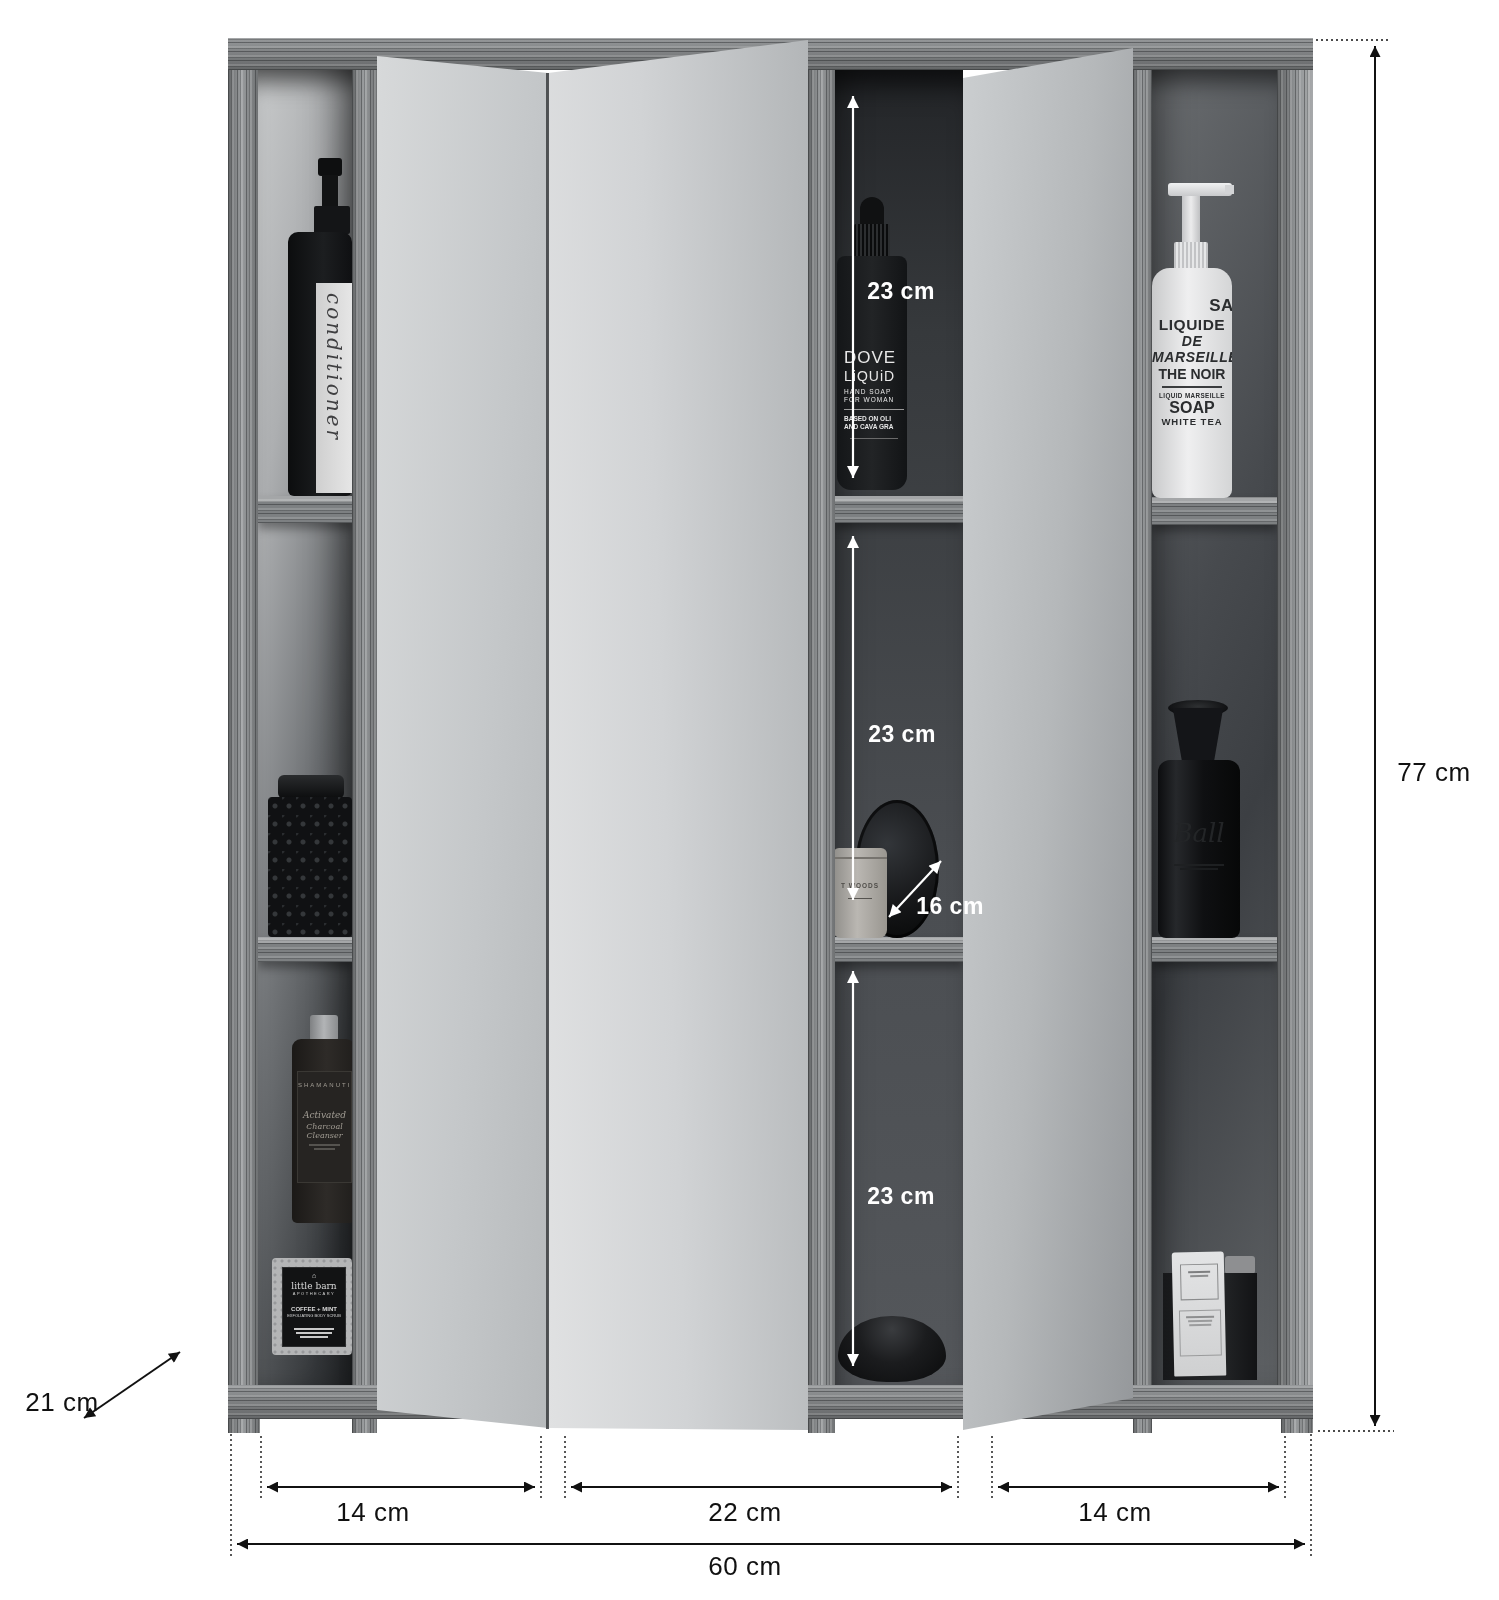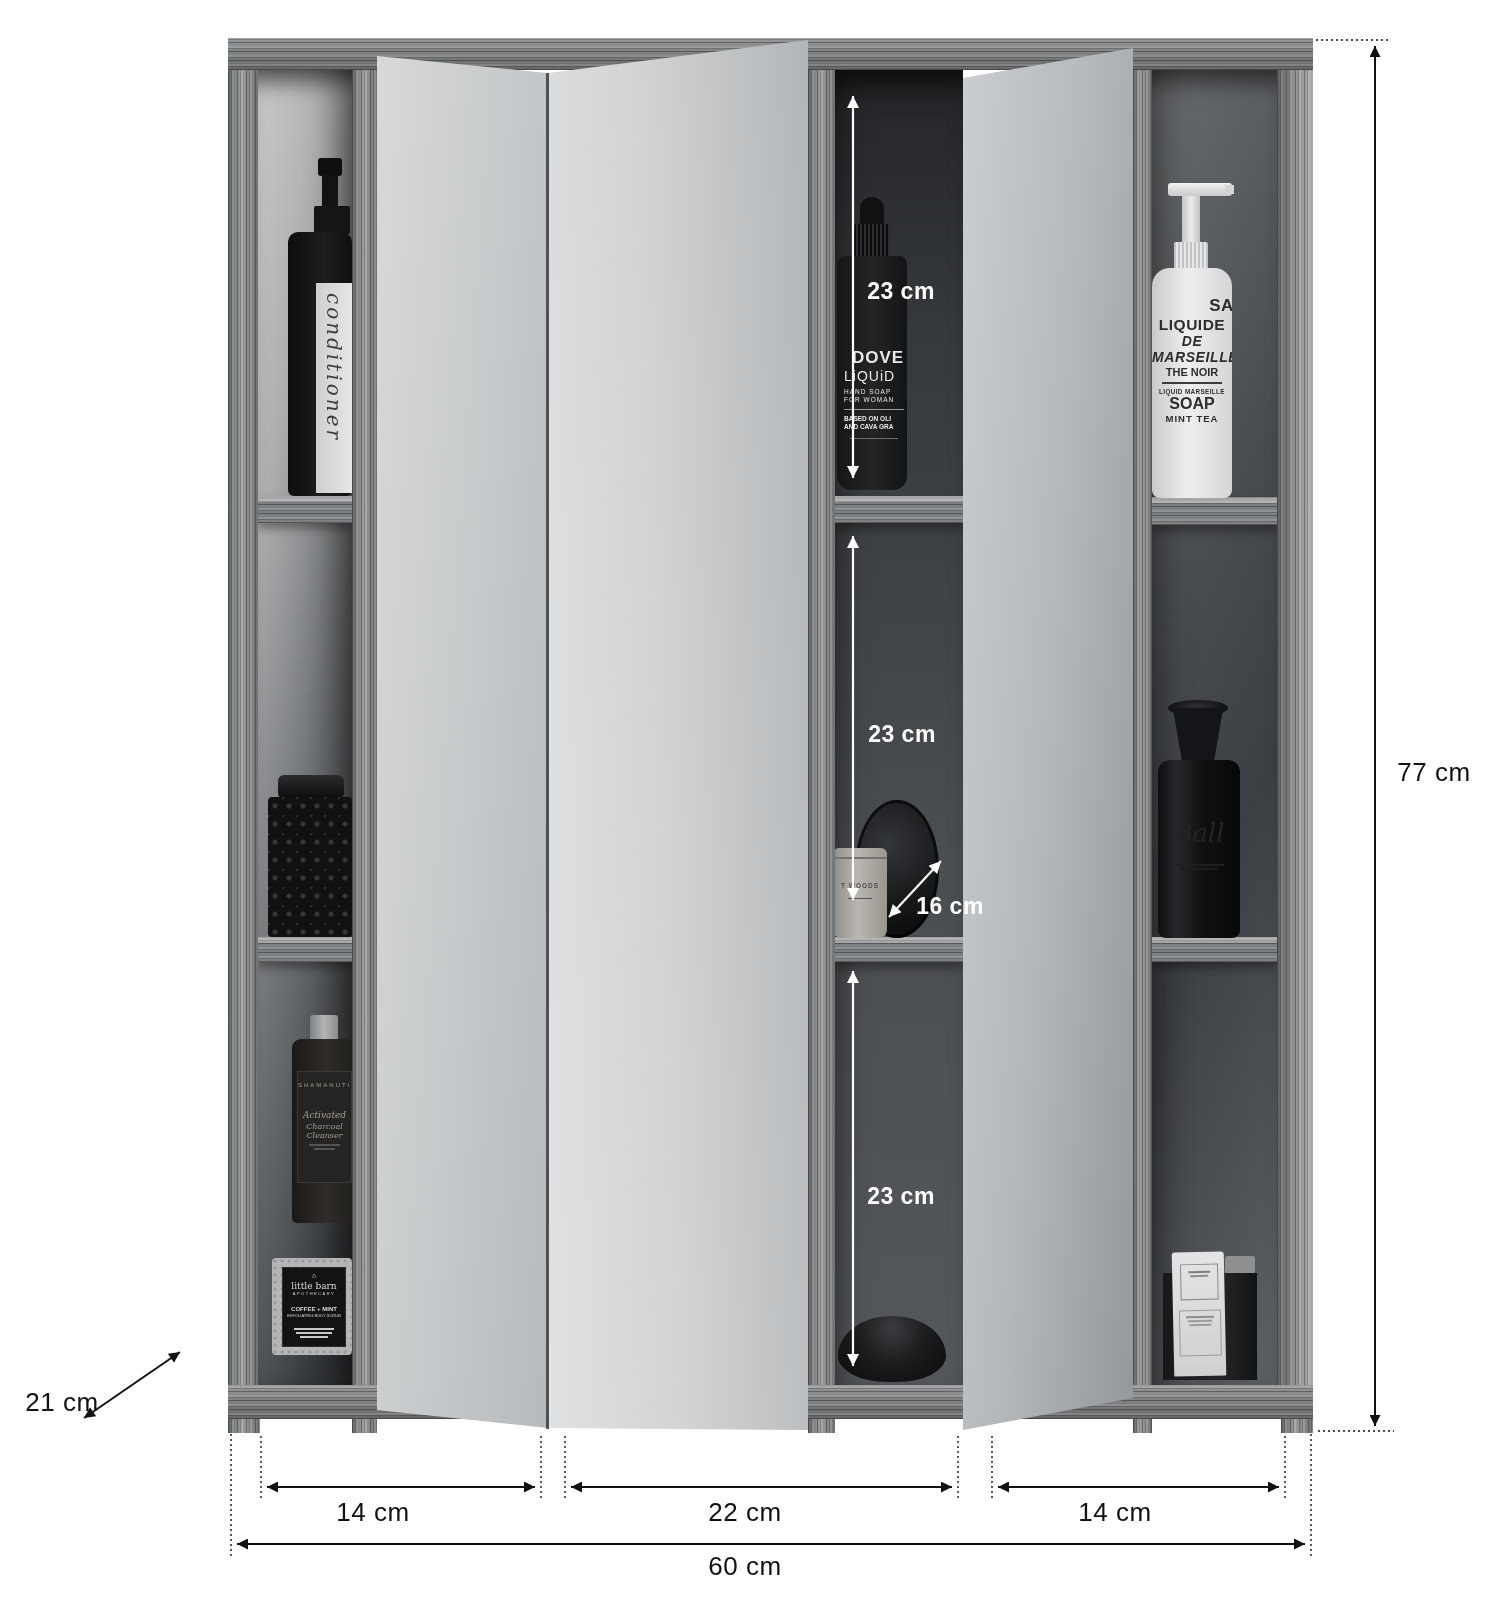--- a/index.html
+++ b/index.html
@@ -118,21 +118,21 @@
           <div class="bar" style="width:44%;"></div>
         </div>
     </div>
   </div>
 
   <div class="abs" style="left:837px;top:197px;width:70px;height:293px;">
     <div class="abs" style="left:23px;top:0;width:24px;height:29px;background:#101112;border-radius:12px 12px 3px 3px;"></div>
     <div class="abs ridges-dark" style="left:17px;top:27px;width:36px;height:34px;border-radius:2px;"></div>
     <div class="abs" style="left:0;top:59px;width:70px;height:234px;background:linear-gradient(90deg,#141618,#222426 50%,#121416);border-radius:8px 8px 14px 14px;overflow:hidden;color:#e8e8e8;">
       <div class="abs" style="left:7px;top:92px;width:60px;text-align:left;line-height:1.2;">
-        <div style="font-size:17px;font-weight:bold;letter-spacing:1px;margin-left:8px;">DOVE</div>
+        <div style="font-size:17px;font-weight:normal;letter-spacing:1px;">DOVE</div>
         <div style="font-size:14px;font-weight:normal;letter-spacing:1px;">LiQUiD</div>
         <div style="font-size:6.5px;margin-top:3px;letter-spacing:1px;">HAND SOAP</div>
         <div style="font-size:6.5px;letter-spacing:1px;">FOR WOMAN</div>
         <div style="height:1px;background:#9a9a9a;margin:5px 0;"></div>
         <div style="font-size:6.5px;font-weight:bold;">BASED ON OLI</div>
         <div style="font-size:6.5px;font-weight:bold;">AND CAVA GRA</div>
         <div class="bar dark" style="width:80%;margin-top:8px;background:#6a6a6a;height:1px;"></div>
       </div>
     </div>
   </div>
@@ -155,25 +155,25 @@
   <div class="abs" style="left:1152px;top:183px;width:80px;height:315px;">
     <div class="abs" style="left:16px;top:0;width:64px;height:13px;background:linear-gradient(180deg,#f0f1f2,#c9cacc);border-radius:3px;"></div>
     <div class="abs" style="left:73px;top:2px;width:9px;height:9px;background:#d3d4d6;"></div>
     <div class="abs" style="left:30px;top:13px;width:18px;height:46px;background:linear-gradient(90deg,#c4c5c7,#ececed,#bfc0c2);"></div>
     <div class="abs ridges-light" style="left:22px;top:59px;width:34px;height:28px;border-radius:2px;"></div>
     <div class="abs" style="left:0;top:85px;width:80px;height:230px;background:linear-gradient(90deg,#c9cacb,#efeff0 45%,#d4d5d6);border-radius:18px 18px 8px 8px;overflow:hidden;color:#2b2d2f;">
       <div class="abs" style="left:0;top:28px;width:100%;line-height:1.12;">
         <div class="txt" style="position:static;font-size:17px;font-weight:bold;letter-spacing:.5px;margin-left:48px;">SAVON</div>
         <div class="txt" style="position:static;font-size:15.5px;font-weight:bold;letter-spacing:.5px;">LIQUIDE</div>
         <div class="txt" style="position:static;font-size:14px;font-weight:bold;letter-spacing:.6px;font-style:italic;">DE MARSEILLE</div>
-        <div class="txt" style="position:static;font-size:11px;font-weight:bold;">THE NOIR</div>
+        <div class="txt" style="position:static;font-size:14px;font-weight:bold;">THE NOIR</div>
         <div style="height:2px;background:#3a3c3e;margin:4px 10px;"></div>
         <div class="txt" style="position:static;font-size:6.3px;font-weight:bold;letter-spacing:.4px;">LIQUID MARSEILLE</div>
         <div class="txt" style="position:static;font-size:16px;font-weight:bold;">SOAP</div>
-        <div class="txt" style="position:static;font-size:9.5px;font-weight:bold;letter-spacing:1px;">MINT TEA</div>
+        <div class="txt" style="position:static;font-size:9.5px;font-weight:bold;letter-spacing:1px;">WHITE TEA</div>
       </div>
     </div>
   </div>
 
   <div class="abs" style="left:1158px;top:700px;width:82px;height:238px;">
     <div class="abs" style="left:10px;top:0;width:60px;height:16px;background:radial-gradient(ellipse at 50% 40%, #2e3032, #101113 70%);border-radius:50%;"></div>
     <div class="abs" style="left:10px;top:8px;width:60px;height:56px;background:#141518;clip-path:polygon(8% 0,92% 0,76% 100%,24% 100%);"></div>
     <div class="abs" style="left:0;top:60px;width:82px;height:178px;border-radius:12px 12px 8px 8px;overflow:hidden;
          background:linear-gradient(90deg,#0c0d0f 0%,#26282b 22%,#0f1012 55%,#070808 100%);">
       <div class="txt" style="top:58px;font:italic 26px 'DejaVu Serif',serif;color:#232527;">Ball</div>

